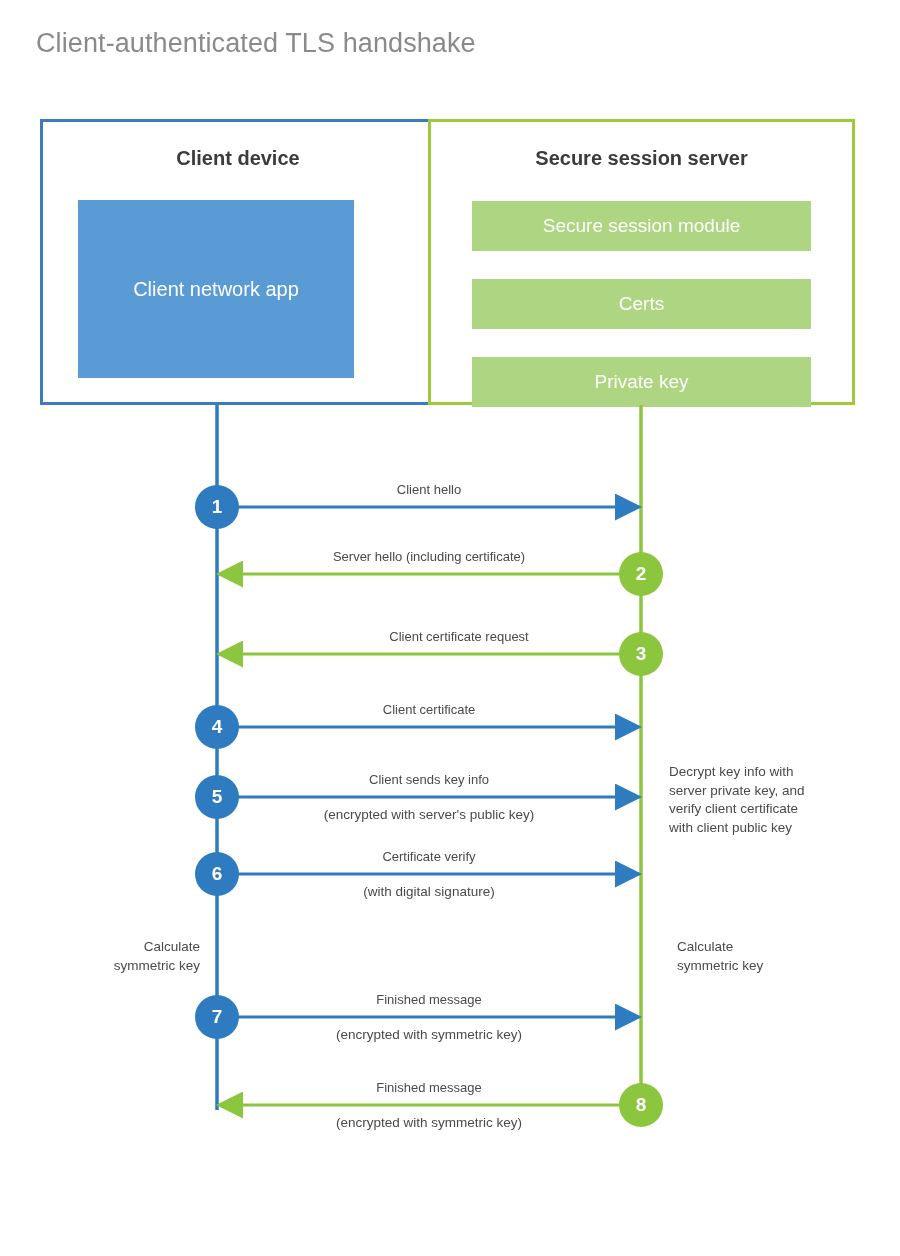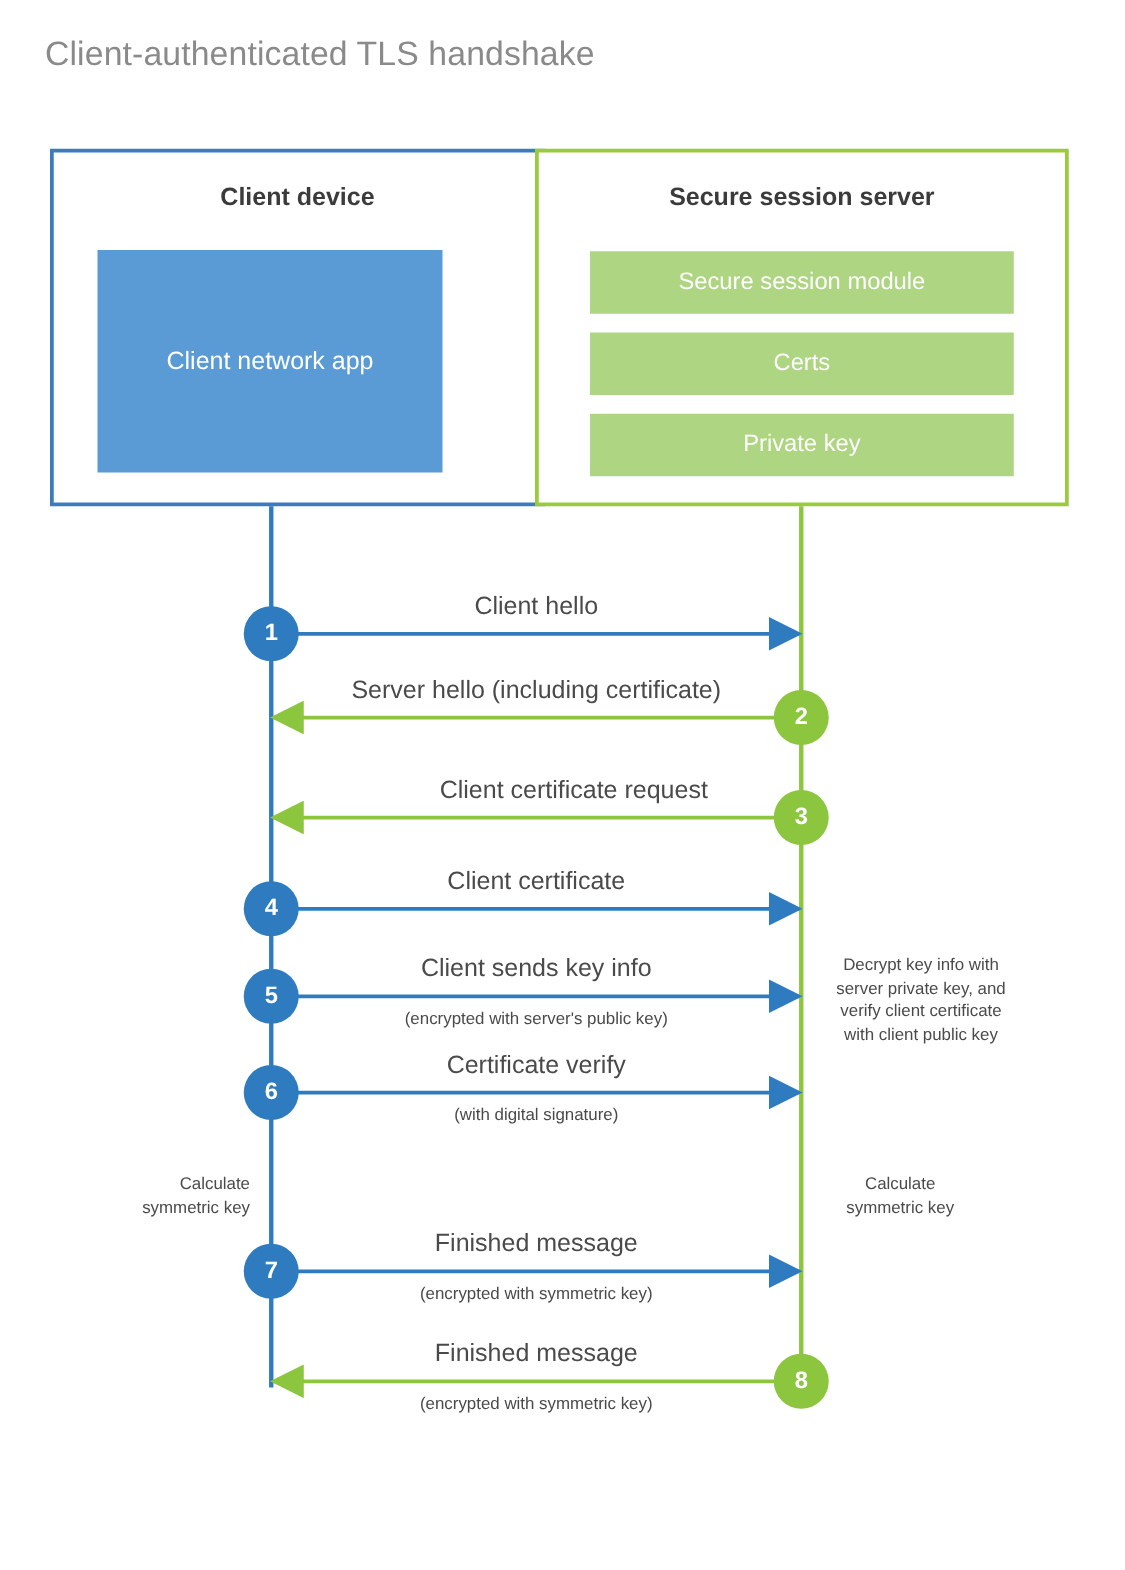--- a/index.html
+++ b/index.html
@@ -84,36 +84,36 @@
     width: 339px;
   }
   .server-bar {
     height: 50px;
     background: #aed581;
     color: #ffffff;
     font-size: 19px;
     display: flex;
     align-items: center;
     justify-content: center;
-    margin-bottom: 15px;
+    margin-bottom: 28px;
     text-align: center;
   }
   .server-bar:last-child { margin-bottom: 0; }
 
   
   #flow-svg {
     position: absolute;
     left: 0;
     top: 0;
     width: 900px;
     height: 1256px;
   }
   .msg-label {
     position: absolute;
-    font-size: 20px;
+    font-size: 13px;
     color: #4a4a4a;
     text-align: center;
     white-space: nowrap;
     transform: translate(-50%, -100%);
   }
   .msg-sublabel {
     position: absolute;
     font-size: 13.5px;
     color: #4a4a4a;
     text-align: center;
@@ -137,21 +137,21 @@
   .step-badge.server-side { background: #8cc63e; }
 
   .side-note {
     position: absolute;
     font-size: 13.5px;
     line-height: 1.38;
     color: #4a4a4a;
     white-space: pre-line;
   }
   .side-note.left-note { text-align: right; transform: translate(-100%, 0); }
-  .side-note.right-note { text-align: center; }
+  .side-note.right-note { text-align: left; }
 </style>
 </head>
 <body>
 
 <div id="diagram-root">
 
   <div class="page-title">Client-authenticated TLS handshake</div>
 
   <div class="actor-box client">
     <div class="actor-title">Client device</div>

